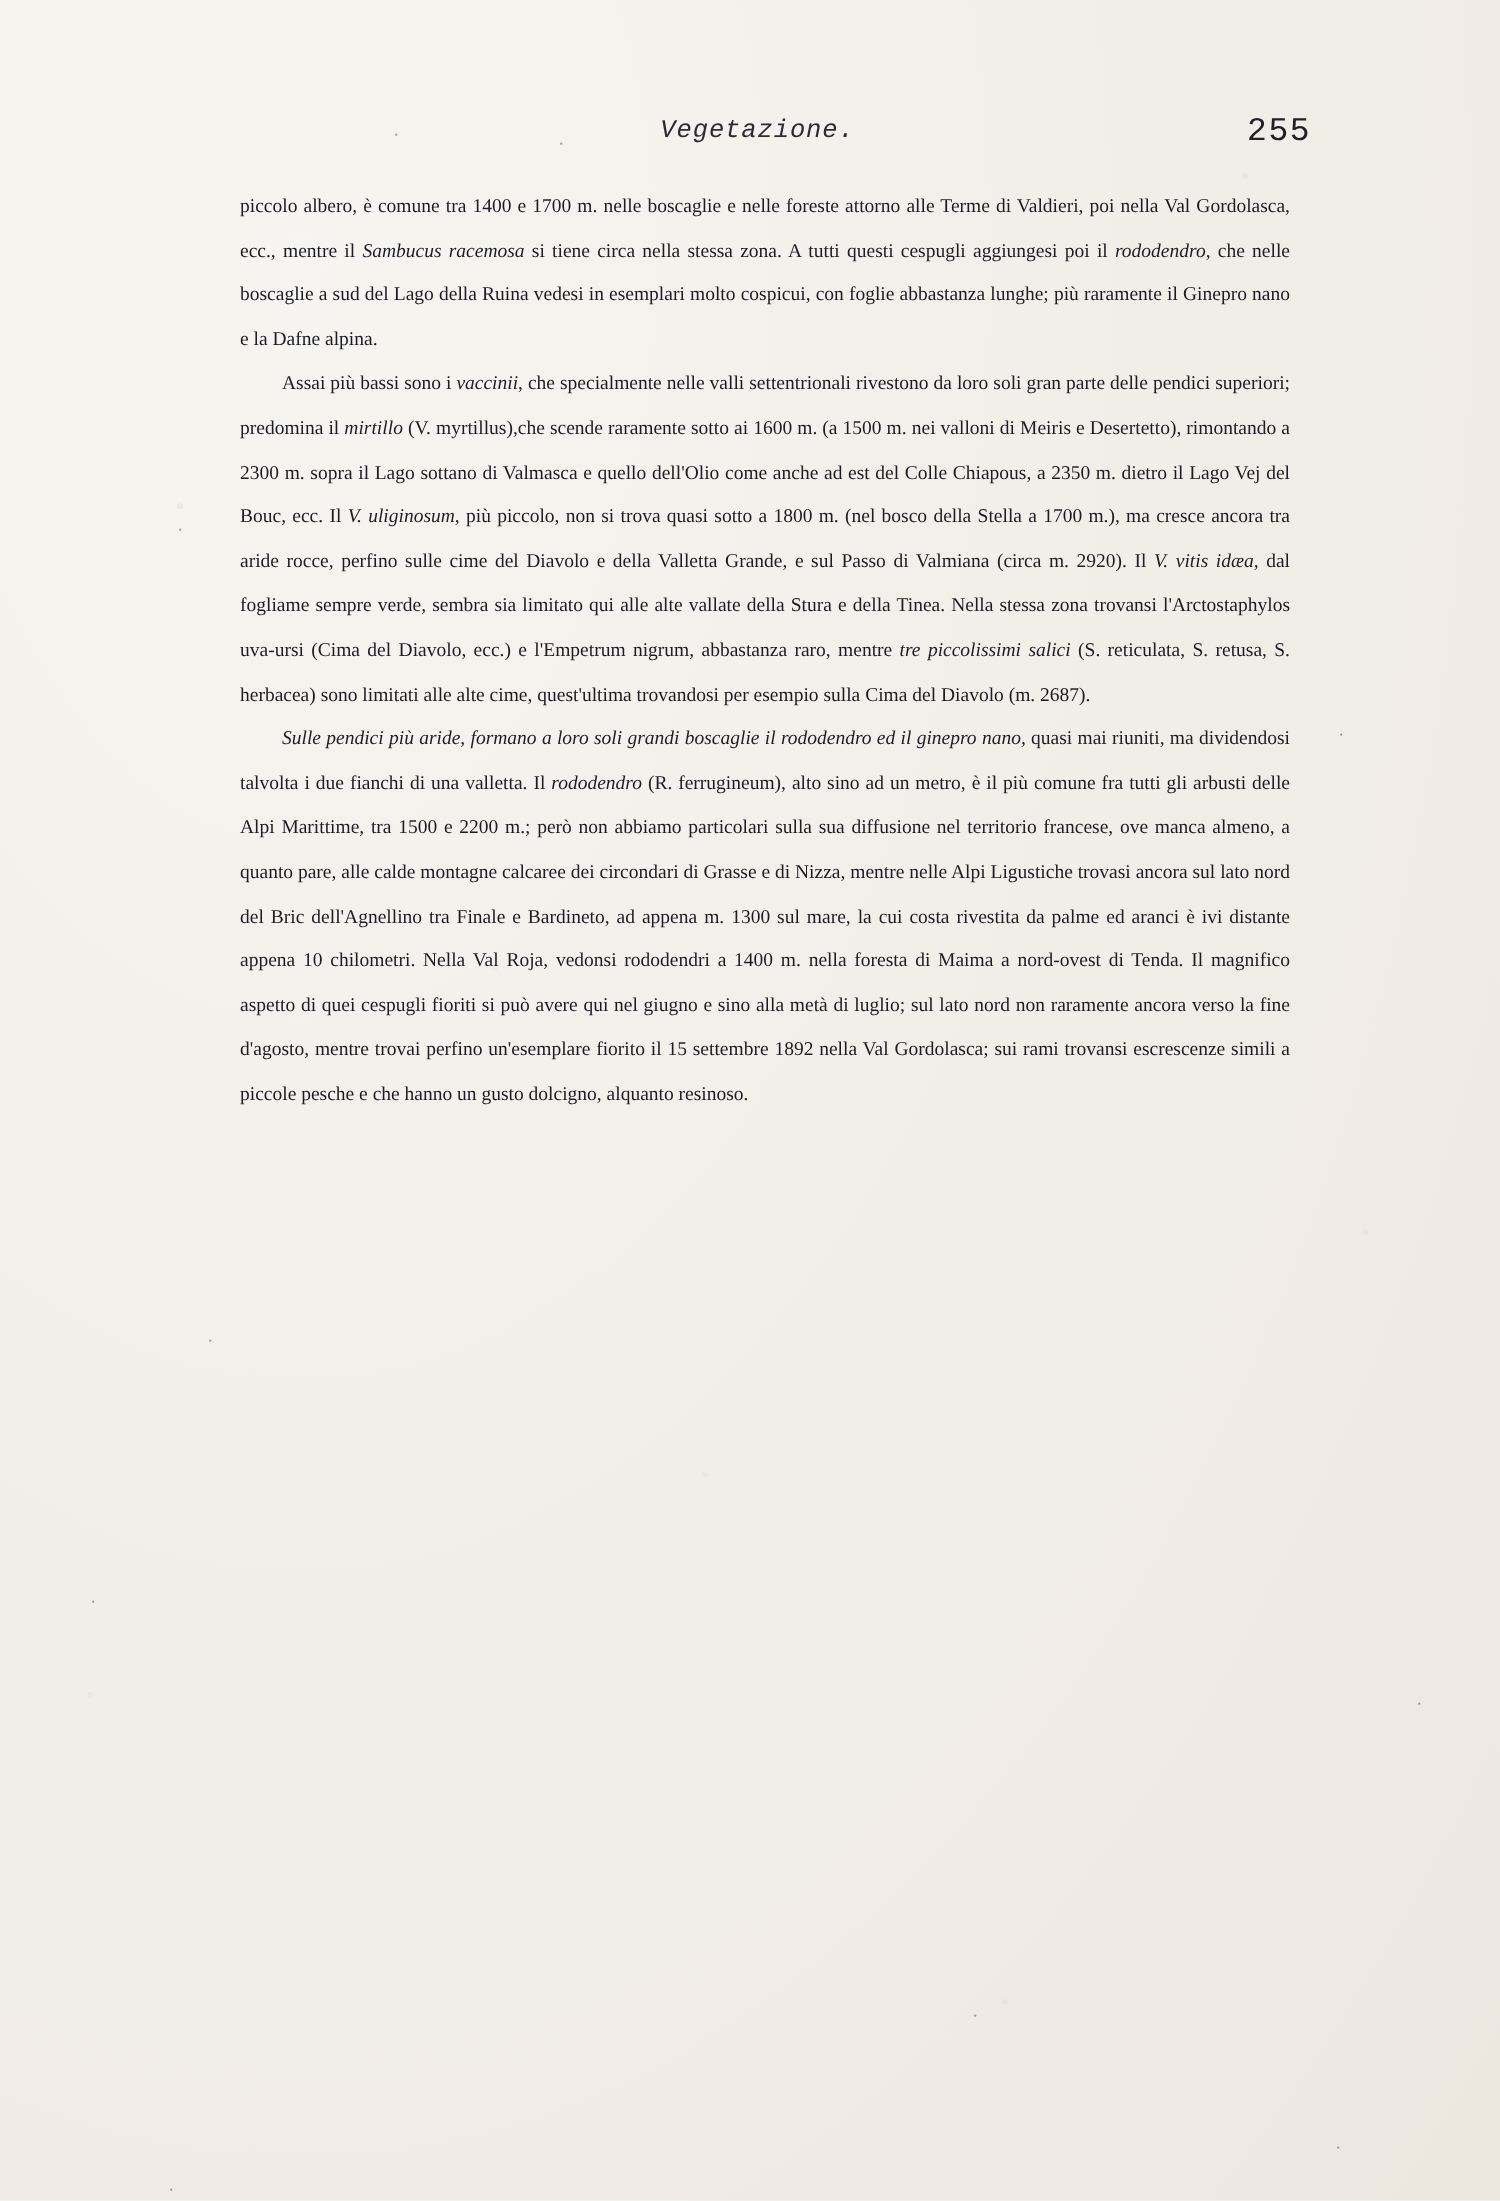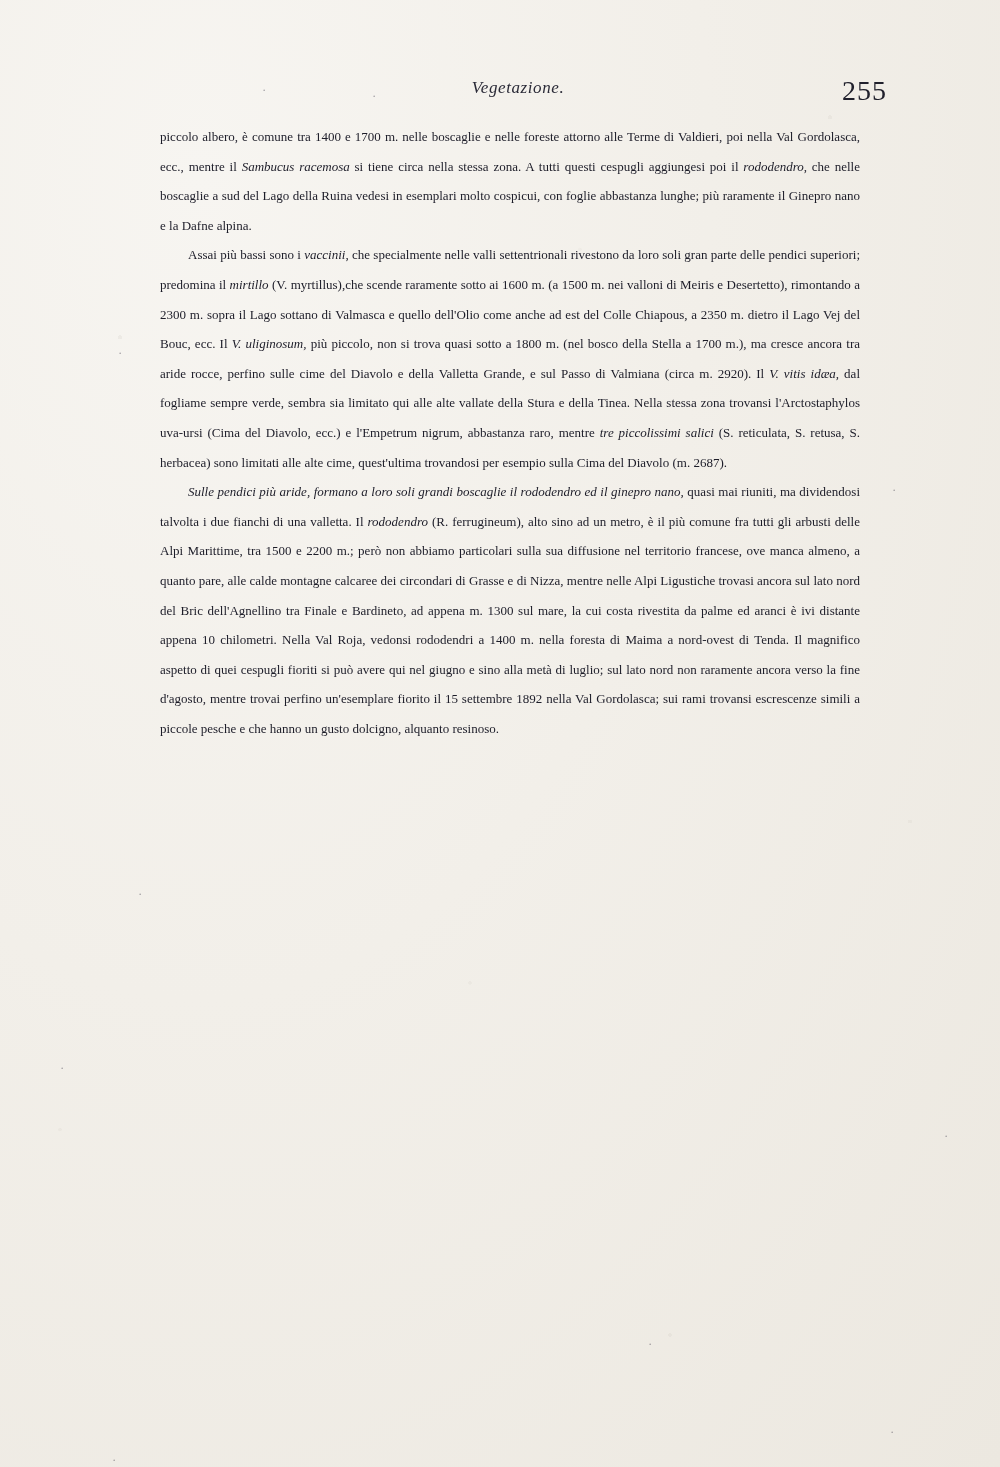--- a/index.html
+++ b/index.html
@@ -33,40 +33,41 @@
       radial-gradient(circle at 83% 8%, rgba(120,110,95,0.06) 0 2px, transparent 2px),
       radial-gradient(circle at 47% 67%, rgba(120,110,95,0.05) 0 1.5px, transparent 2px),
       radial-gradient(circle at 67% 91%, rgba(120,110,95,0.06) 0 2px, transparent 2px),
       radial-gradient(circle at 33% 44%, rgba(120,110,95,0.04) 0 1.5px, transparent 2px),
       radial-gradient(circle at 91% 56%, rgba(120,110,95,0.05) 0 2px, transparent 2px),
       radial-gradient(circle at 6%  77%, rgba(120,110,95,0.05) 0 1.5px, transparent 2px),
       radial-gradient(circle at 58% 17%, rgba(120,110,95,0.04) 0 1.5px, transparent 2px);
   }
   .header {
     position: absolute;
-    left: 163px;
+    left: 150px;
     top: 78px;
     width: 710px;
     height: 26px;
+    font-family: Liberation Mono, monospace;
   }
   .running-title {
     position: absolute;
     left: 0;
     right: 0;
     text-align: center;
     font-style: italic;
     font-size: 17px;
     letter-spacing: 0.6px;
     color: #2b2b38;
   }
   .folio {
     position: absolute;
     right: -14px;
     top: -3px;
-    font-size: 28px;
+    font-size: 22px;
     letter-spacing: 1px;
     color: #20202c;
     margin-left: 20px;
   }
   .body-text {
     position: absolute;
     left: 160px;
     top: 122px;
     width: 700px;
     font-size: 13px;

